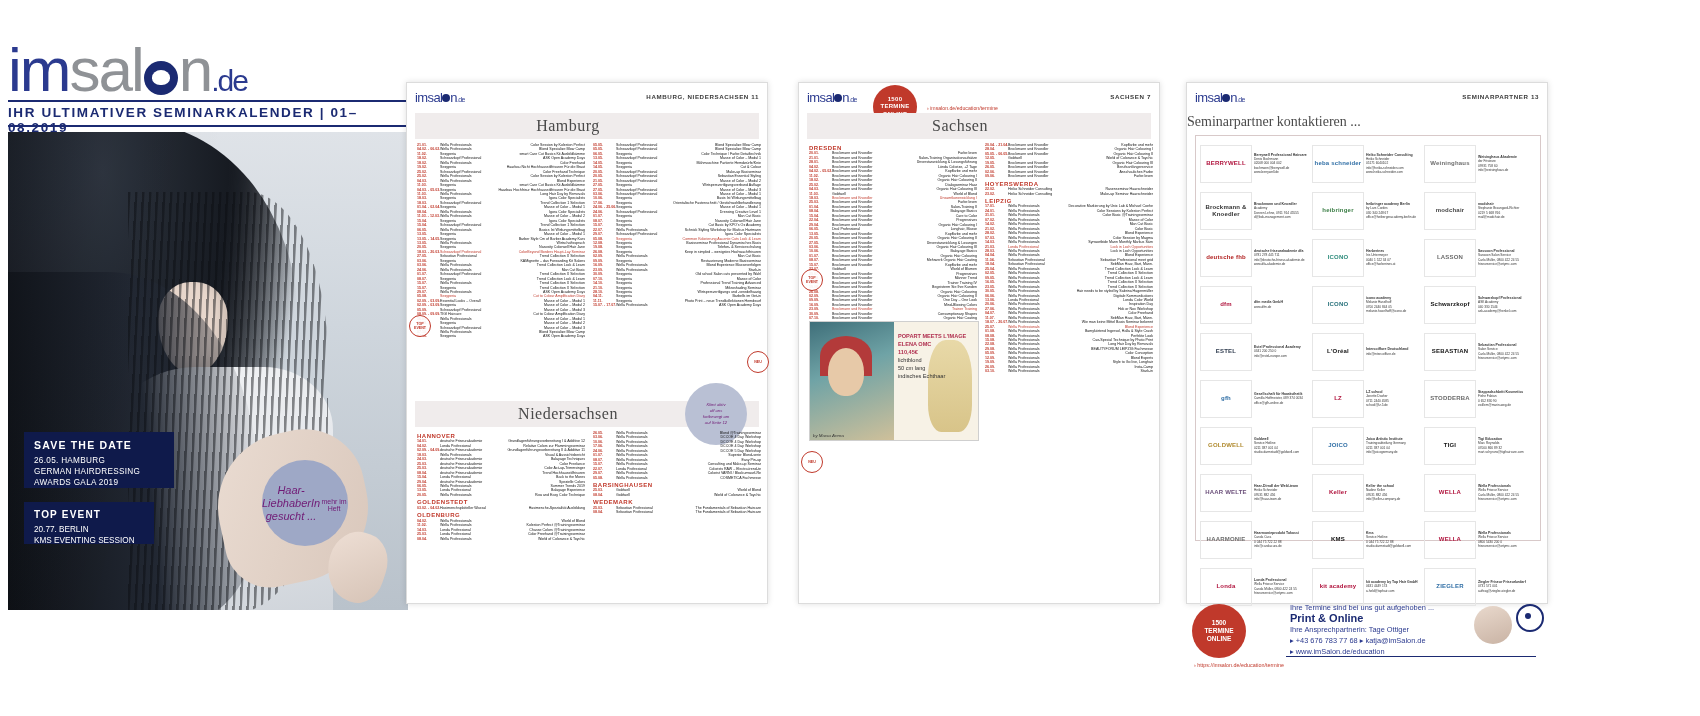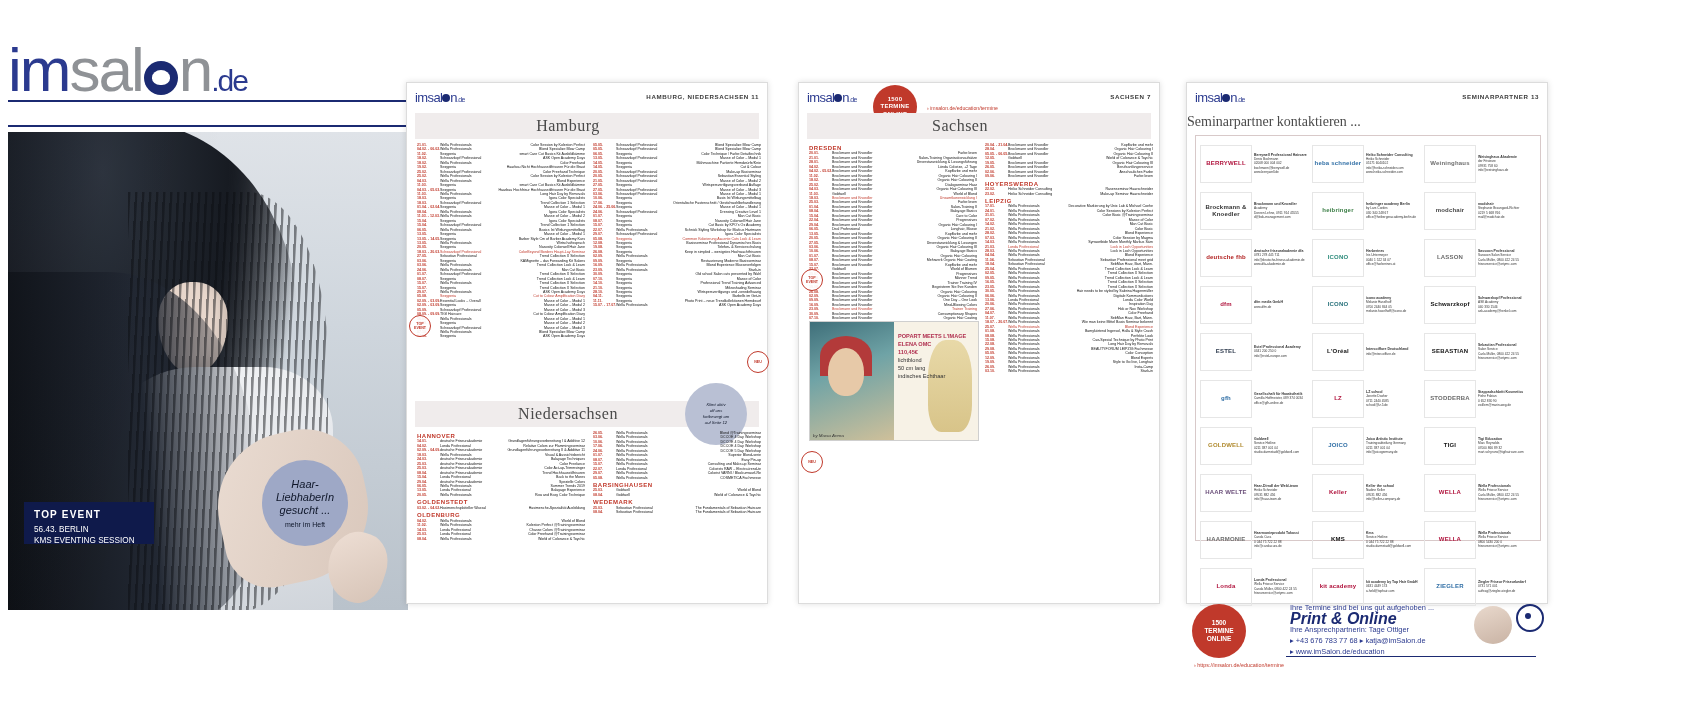--- a/index.html
+++ b/index.html
@@ -31,21 +31,21 @@
   .arm{position:absolute;left:210px;top:300px;width:150px;height:150px;background:linear-gradient(120deg,#eadcd2,#d9c7bb);border-radius:50% 40% 50% 30%;transform:rotate(-12deg);}
   .hand{position:absolute;left:320px;top:400px;width:58px;height:70px;background:linear-gradient(140deg,#eedfd5,#d6c3b6);border-radius:45% 45% 40% 55%;transform:rotate(18deg);}
   .photo-fade{position:absolute;left:0;top:0;width:100%;height:100%;background:linear-gradient(100deg,rgba(0,0,0,.06) 0%,rgba(255,255,255,0) 45%);}
 
   .save-box{position:absolute;left:24px;top:424px;width:150px;height:56px;background:#0f1a4b;color:#ffffff;padding:7px 10px;box-sizing:border-box;}
   .save-box .t{font-size:10.5px;letter-spacing:1.2px;font-weight:bold;margin-bottom:4px;}
   .save-box .l{font-size:8.2px;line-height:11px;letter-spacing:.3px;}
   .top-box{position:absolute;left:24px;top:494px;width:130px;height:42px;background:#0f1a4b;color:#ffffff;padding:7px 10px;box-sizing:border-box;}
   .top-box .t{font-size:10px;letter-spacing:1.2px;font-weight:bold;margin-bottom:4px;}
   .top-box .l{font-size:8.2px;line-height:11px;}
-  .seal{position:absolute;left:262px;top:452px;width:86px;height:86px;border-radius:50%;background:#9ea8c6;color:#0f172a;text-align:center;display:flex;flex-direction:column;justify-content:center;align-items:center;}
+  .seal{position:absolute;left:262px;top:452px;width:86px;height:86px;border-radius:50%;background:#9ea8c6;color:#701a75;text-align:center;display:flex;flex-direction:row;justify-content:center;align-items:center;}
   .seal .s1{font-size:11px;font-style:italic;line-height:13px;}
   .seal .s2{font-size:7px;margin-top:4px;}
 
   
   .page{position:absolute;background:#ffffff;border:1px solid #dcdcdc;box-shadow:0 0 6px rgba(0,0,0,.13);}
   .p1{left:406px;top:82px;width:360px;height:520px;}
   .p2{left:798px;top:82px;width:360px;height:520px;}
   .p3{left:1186px;top:82px;width:360px;height:520px;}
 
   .pg-logo{position:absolute;left:8px;top:7px;font-size:13px;letter-spacing:-.6px;color:#2b3a8f;}
@@ -85,54 +85,61 @@
   .pgrid{position:absolute;left:4px;top:4px;width:336px;display:flex;flex-wrap:wrap;}
   .pcell{width:112px;height:47px;box-sizing:border-box;display:flex;align-items:center;}
   .plogo{width:52px;height:38px;display:flex;align-items:center;justify-content:center;font-size:6px;font-weight:bold;text-align:center;line-height:7px;letter-spacing:.2px;overflow:hidden;padding:1px;box-sizing:border-box;}
   .paddr{flex:1;font-size:3.2px;line-height:4.1px;color:#333;padding-left:2px;overflow:hidden;}
   .paddr b{font-size:3.5px;}
 
   .footer{position:absolute;left:1186px;top:600px;width:360px;height:66px;}
   .f-badge{position:absolute;left:6px;top:4px;width:54px;height:54px;border-radius:50%;background:#c0392b;color:#fff;font-size:6.5px;font-weight:bold;text-align:center;display:flex;flex-direction:column;justify-content:center;line-height:8px;}
   .f-link{position:absolute;left:8px;top:62px;font-size:5.4px;color:#c0392b;}
   .f-text{position:absolute;left:104px;top:2px;width:210px;font-size:7.4px;color:#2b3a8f;line-height:11px;}
-  .f-text .big{font-size:16px;font-weight:bold;color:#1b2a72;font-style:italic;}
+  .f-text .big{font-size:11px;font-weight:bold;color:#1b2a72;}
   .f-avatar{position:absolute;right:34px;top:6px;width:38px;height:38px;border-radius:50%;background:linear-gradient(160deg,#e9d9cd,#c9b3a4);}
   .f-circle{position:absolute;right:2px;top:4px;width:24px;height:24px;border-radius:50%;border:2px solid #1b2a72;}
   .f-circle:after{content:"";position:absolute;left:7px;top:7px;width:6px;height:6px;border-radius:50%;background:#1b2a72;}
   .f-rule{position:absolute;left:100px;top:56px;width:250px;height:1px;background:#1b2a72;}
 </style>
 </head>
 <body>
 
 <div class="stage">
 
   <div class="cover">
     <div class="cover-logo">
       <div class="logo-text">
         <span class="logo-im">im</span><span class="logo-salon">sal</span><span class="logo-dot"></span><span class="logo-salon">n</span><span class="logo-de">.de</span>
       </div>
     </div>
     <div class="cover-rule"></div>
+    <div class="cover-sub">IHR ULTIMATIVER SEMINARKALENDER | 01–08.2019</div>
     <div class="cover-rule2"></div>
 
     <div class="cover-photo">
       <div class="hairmass"></div>
       <div class="face"></div>
       <div class="body-white"></div>
       <div class="hairmass2"></div>
       <div class="hairstrands"></div>
       <div class="arm"></div>
       <div class="hand"></div>
       <div class="photo-fade"></div>
     </div>
 
+    <div class="save-box">
+      <div class="t">SAVE THE DATE</div>
+      <div class="l" style="white-space:pre-line">26.05. HAMBURG
+GERMAN HAIRDRESSING
+AWARDS GALA 2019</div>
+    </div>
     <div class="top-box">
       <div class="t">TOP EVENT</div>
-      <div class="l" style="white-space:pre-line">56.43. BERLIN
+      <div class="l" style="white-space:pre-line">20.77. BERLIN
 KMS EVENTING SESSION</div>
     </div>
     <div class="seal">
       <div class="s1" style="white-space:pre-line">Haar-
 LiebhaberIn
 gesucht ...</div>
       <div class="s2">mehr im Heft</div>
     </div>
   </div>
 

